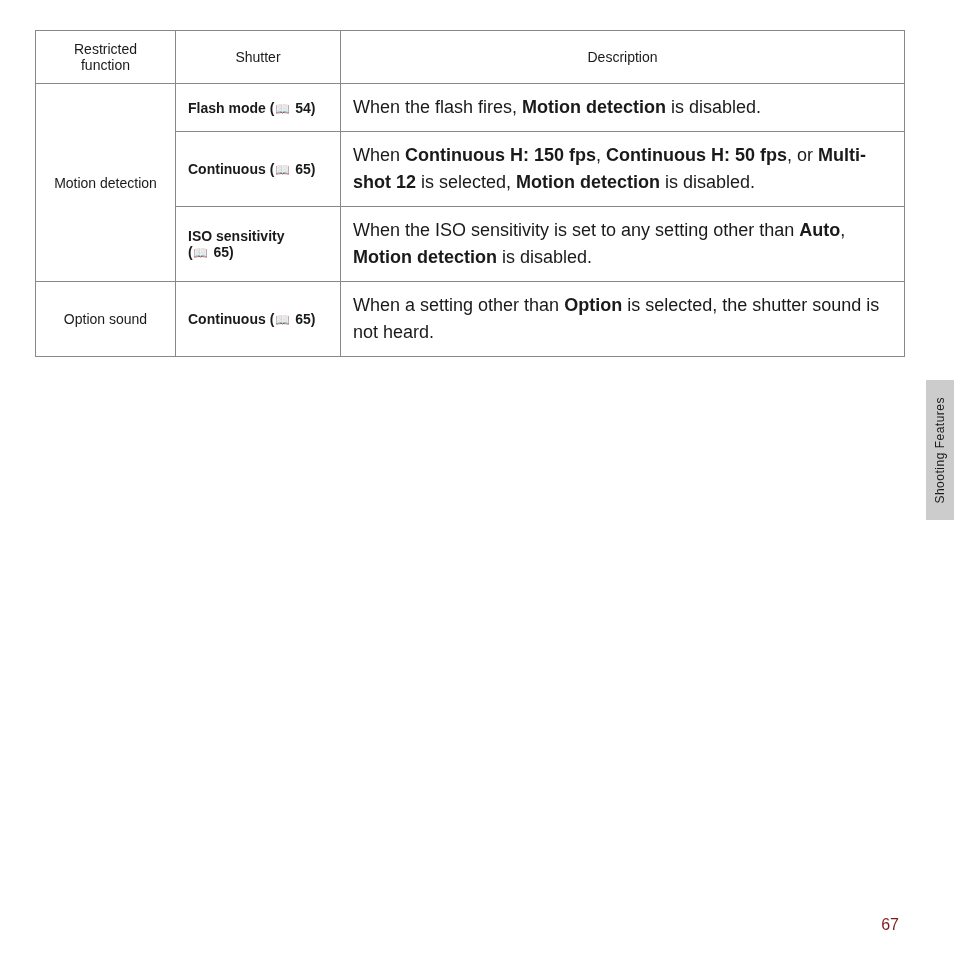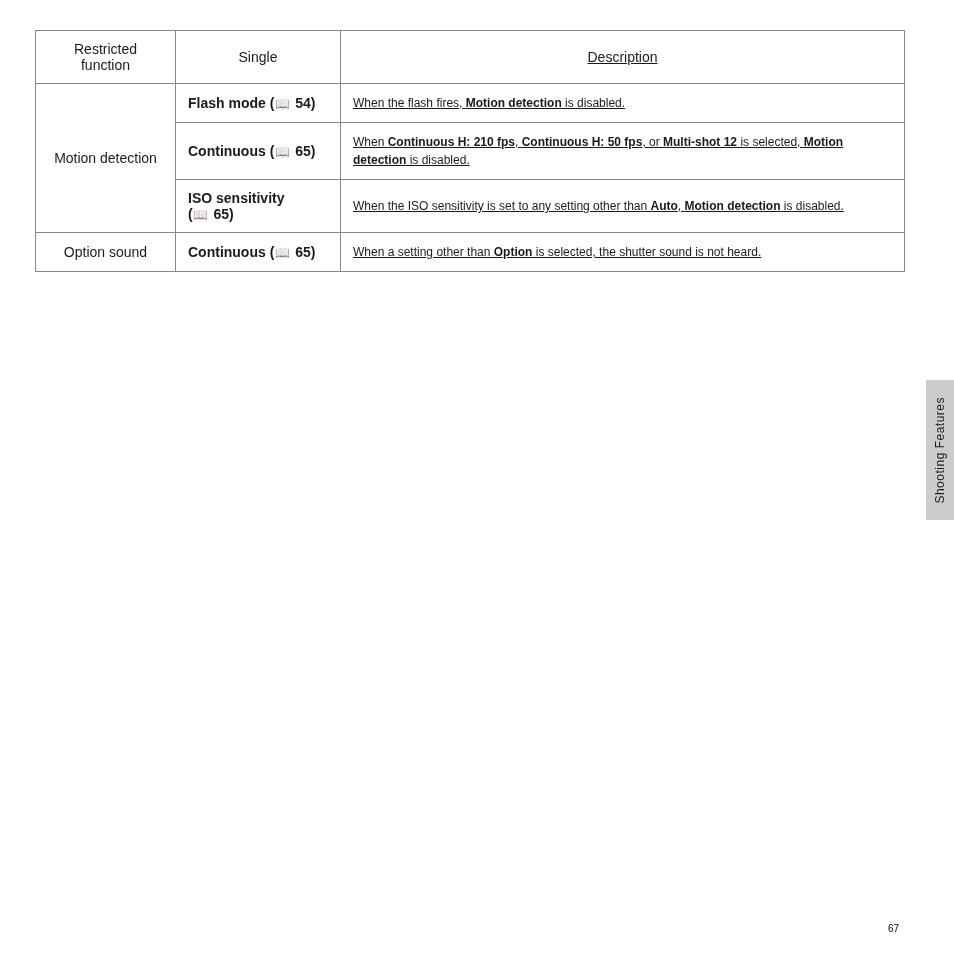--- a/index.html
+++ b/index.html
@@ -52,37 +52,36 @@
     }
 
     .col-option {
       width: 165px;
       text-align: center;
       font-weight: bold;
     }
 
     .col-description {
       text-align: left;
-      text-decoration: underline;
     }
 
     .row-label {
       text-align: center;
       vertical-align: middle;
       font-size: 14px;
     }
 
     .option-cell {
       text-align: left;
       font-size: 14px;
       vertical-align: middle;
     }
 
     .desc-cell {
-      font-size: 12px;
+      font-size: 18px;
       vertical-align: middle;
       line-height: 1.5;
     }
 
     .book-icon {
       display: inline-block;
       font-size: 12px;
       margin: 0 1px;
       font-style: normal;
     }
@@ -105,59 +104,59 @@
       font-size: 12px;
       color: #1a1a1a;
       white-space: nowrap;
       letter-spacing: 0.5px;
     }
 
     .page-number {
       position: absolute;
       bottom: 20px;
       right: 55px;
-      font-size: 10px;
-      color: #000000;
+      font-size: 16px;
+      color: #7f1d1d;
     }
 
     .no-border-bottom {
       border-bottom: none !important;
     }
   </style>
 </head>
 <body>
 
 <div class="page-container">
 
   <table class="main-table">
     <thead>
       <tr>
         <th class="col-restricted">Restricted<br>function</th>
-        <th class="col-option">Single</th>
+        <th class="col-option">Shutter</th>
         <th class="col-description">Description</th>
       </tr>
     </thead>
     <tbody>
 
       <tr>
         <td class="row-label col-restricted no-border-bottom" rowspan="3">Motion detection</td>
         <td class="option-cell col-option">
           Flash mode (<span class="book-icon">📖</span> 54)
         </td>
         <td class="desc-cell col-description">
           When the flash fires, <strong>Motion detection</strong> is disabled.
         </td>
       </tr>
 
       <tr>
         <td class="option-cell col-option">
           Continuous (<span class="book-icon">📖</span> 65)
         </td>
         <td class="desc-cell col-description">
-          When <strong>Continuous H: 210 fps</strong>, <strong>Continuous H: 50 fps</strong>, or <strong>Multi-shot 12</strong> is selected, <strong>Motion detection</strong> is disabled.
+          When <strong>Continuous H: 150 fps</strong>, <strong>Continuous H: 50 fps</strong>, or <strong>Multi-shot 12</strong> is selected, <strong>Motion detection</strong> is disabled.
         </td>
       </tr>
 
       <tr>
         <td class="option-cell col-option">
           ISO sensitivity<br>(<span class="book-icon">📖</span> 65)
         </td>
         <td class="desc-cell col-description">
           When the ISO sensitivity is set to any setting other than <strong>Auto</strong>, <strong>Motion detection</strong> is disabled.
         </td>

